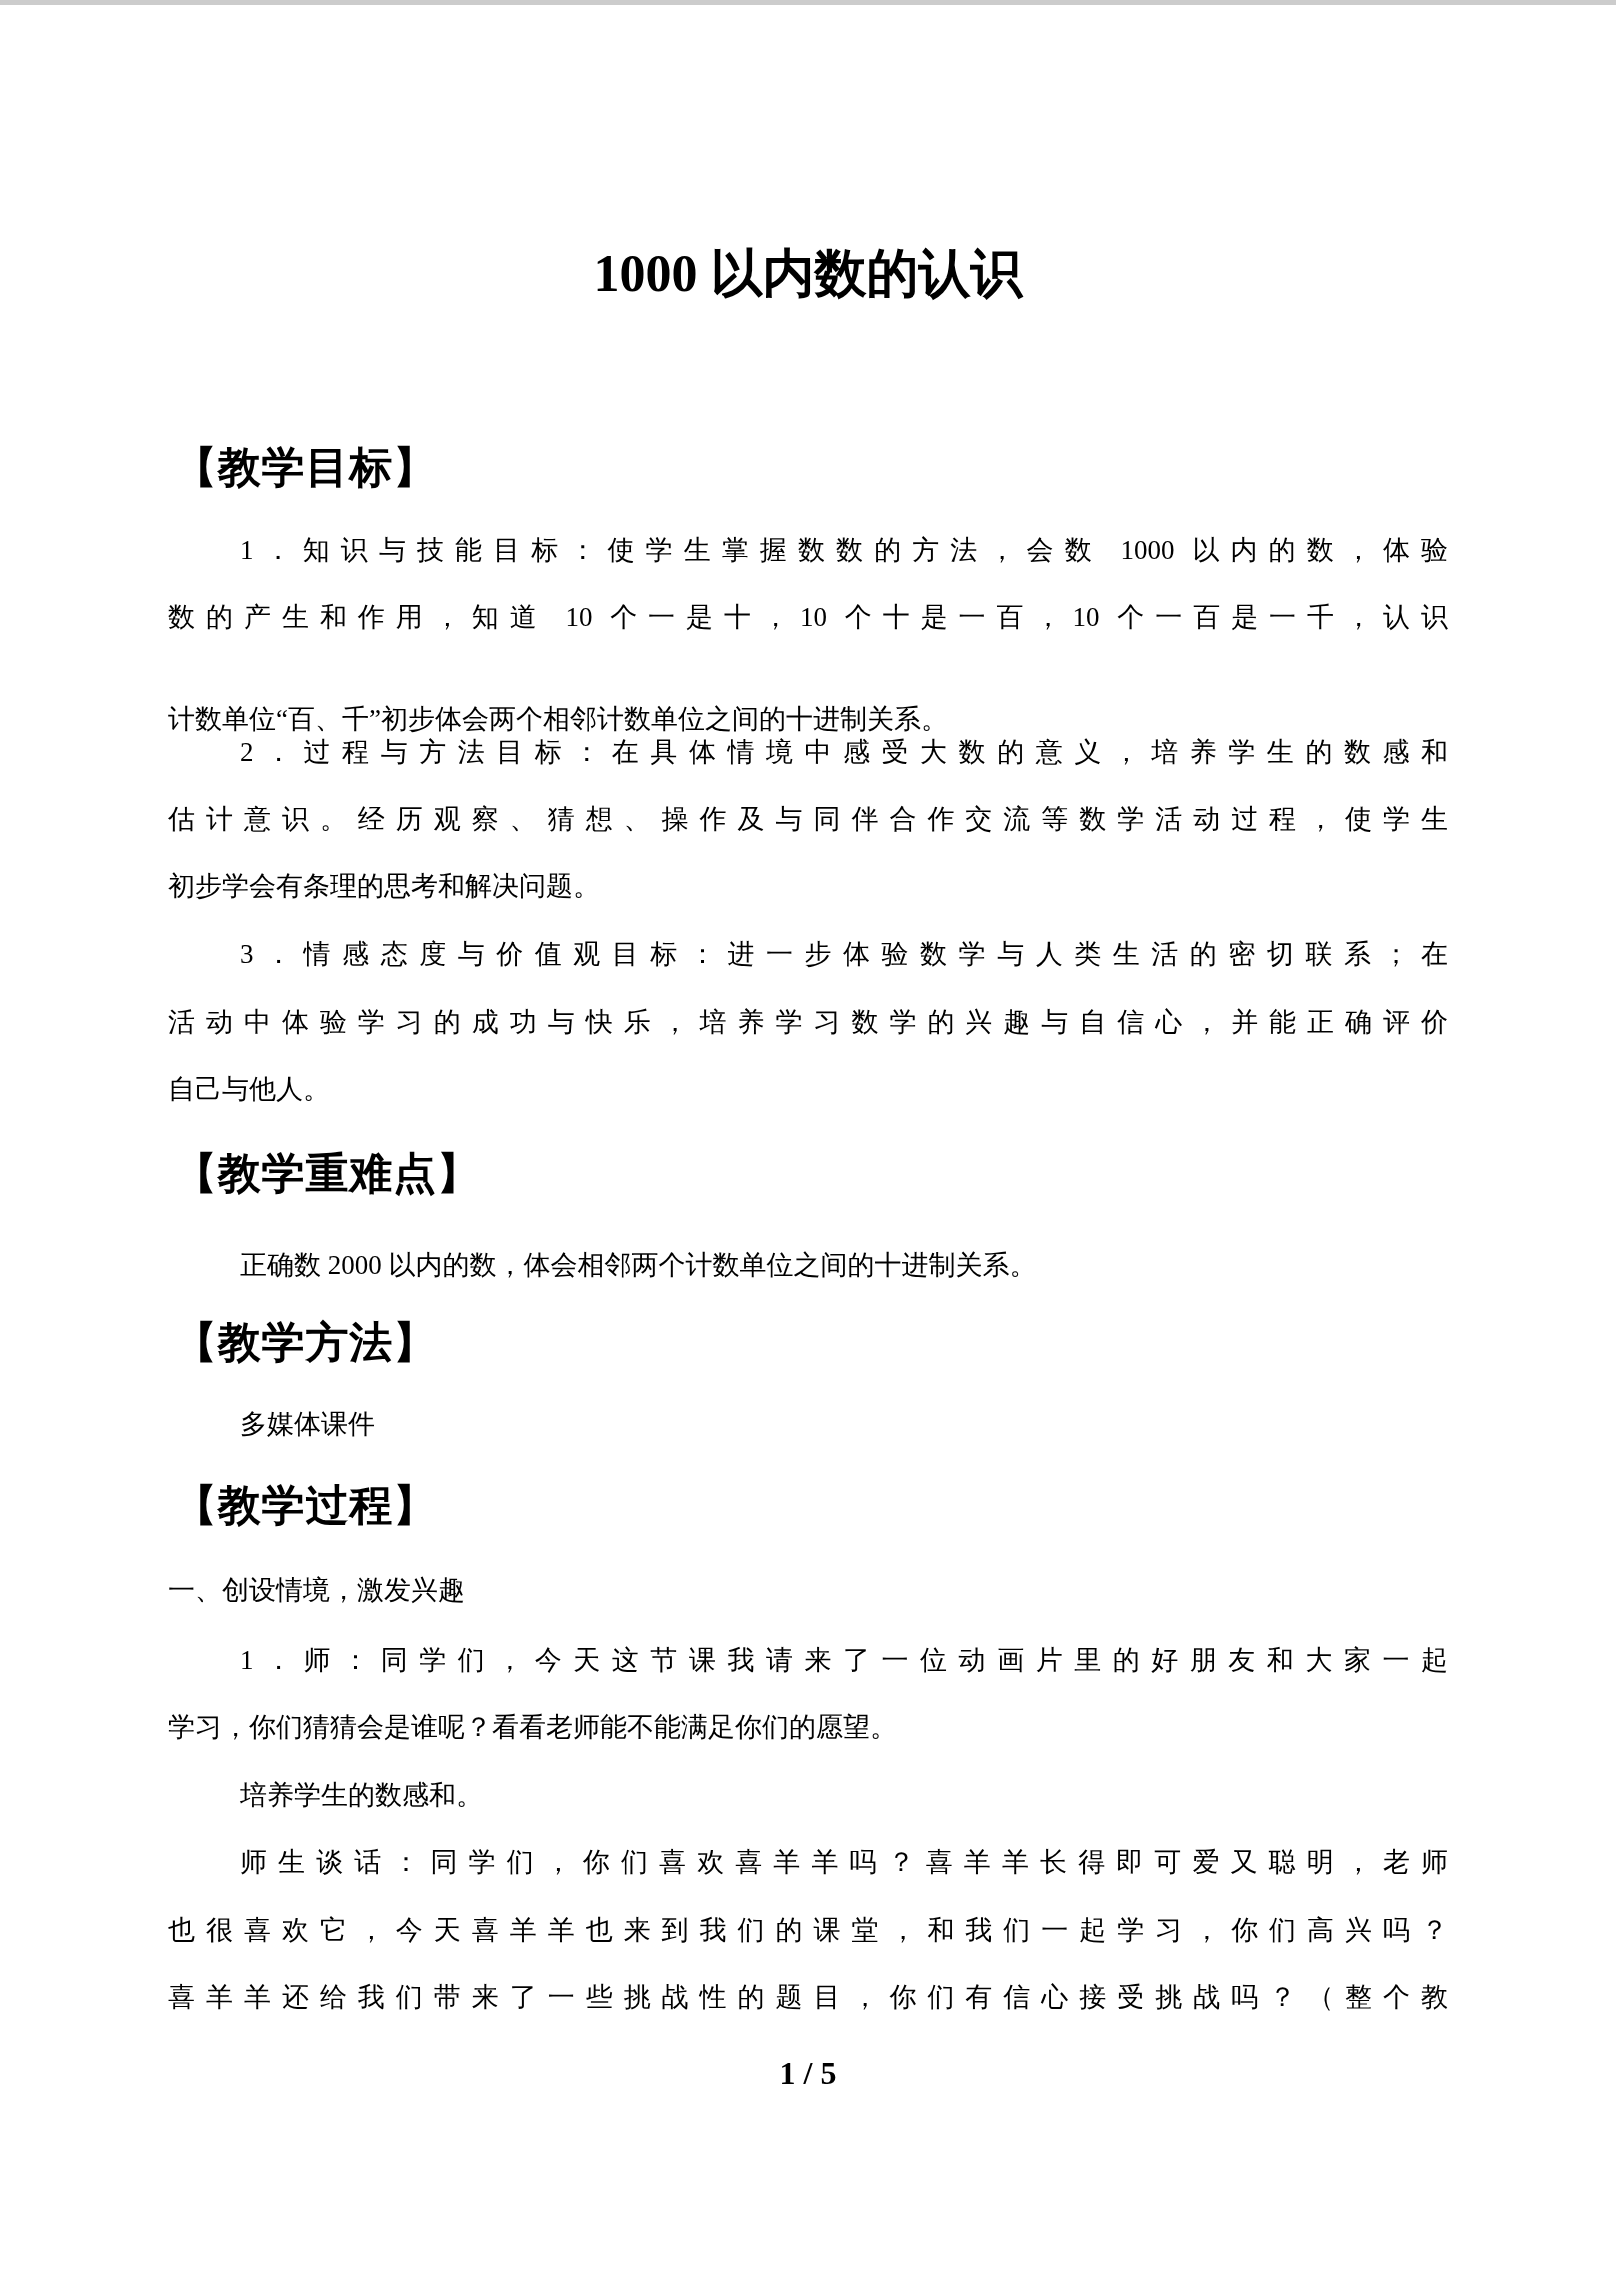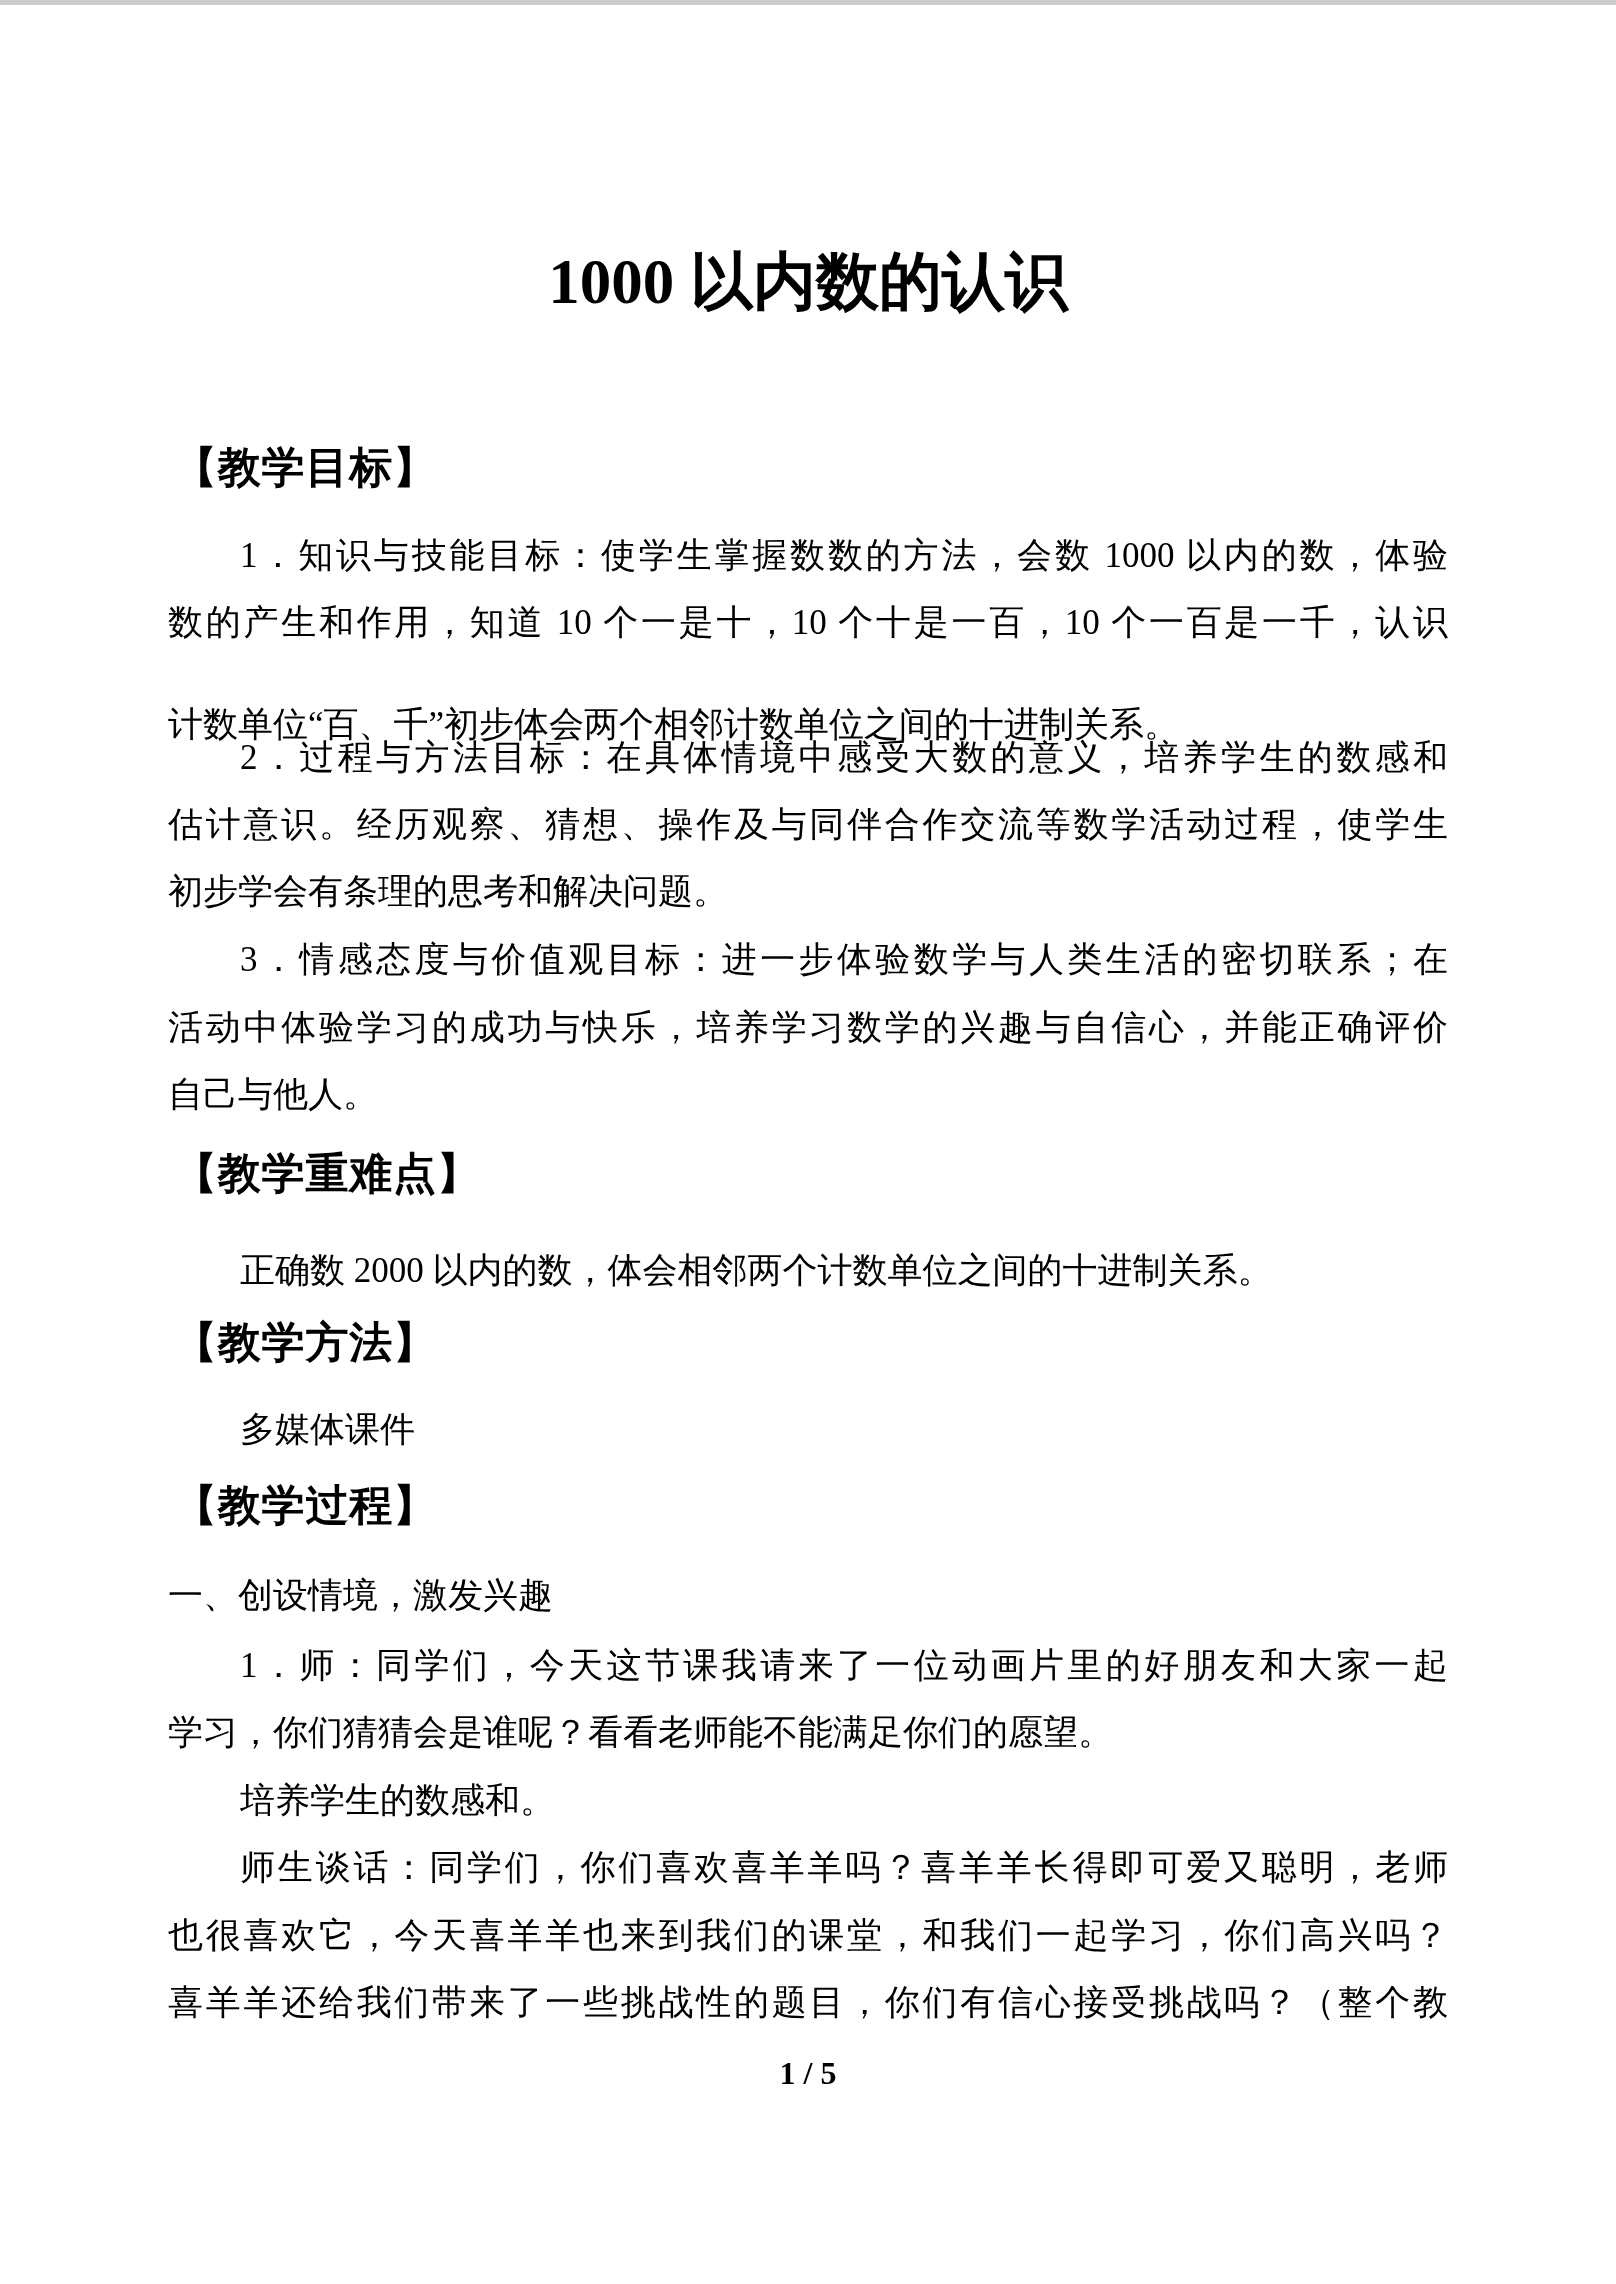--- a/index.html
+++ b/index.html
@@ -21,42 +21,42 @@
     top: 0; left: 0;
     width: 100%; height: 5.4px;
     background: #cccccc;
   }
   .doc-title {
     position: absolute;
     top: 239px;
     left: 0;
     width: 100%;
     text-align: center;
-    font-size: 63px;
+    font-size: 52px;
     font-weight: bold;
     white-space: nowrap;
   }
   .heading {
     position: absolute;
     left: 174px;
     font-size: 43px;
     font-weight: bold;
     letter-spacing: 0.8px;
     white-space: nowrap;
   }
   .h-objectives { top: 439px; }
   .h-keypoints  { top: 1145px; }
   .h-methods    { top: 1314px; }
   .h-process    { top: 1477px; }
 
   .line {
     position: absolute;
     left: 168px;
     width: 1280px;
-    font-size: 35px;
+    font-size: 27px;
     line-height: 1.25;
   }
   .full {
     text-align: justify;
     text-align-last: justify;
   }
   .ind { text-indent: 72px; }
 
   .y-l1 { top: 534px; }  .y-l2 { top: 601px; }  .y-l3 { top: 703px; }
   .y-l4 { top: 736px; }  .y-l5 { top: 803px; } .y-l6 { top: 870px; }

